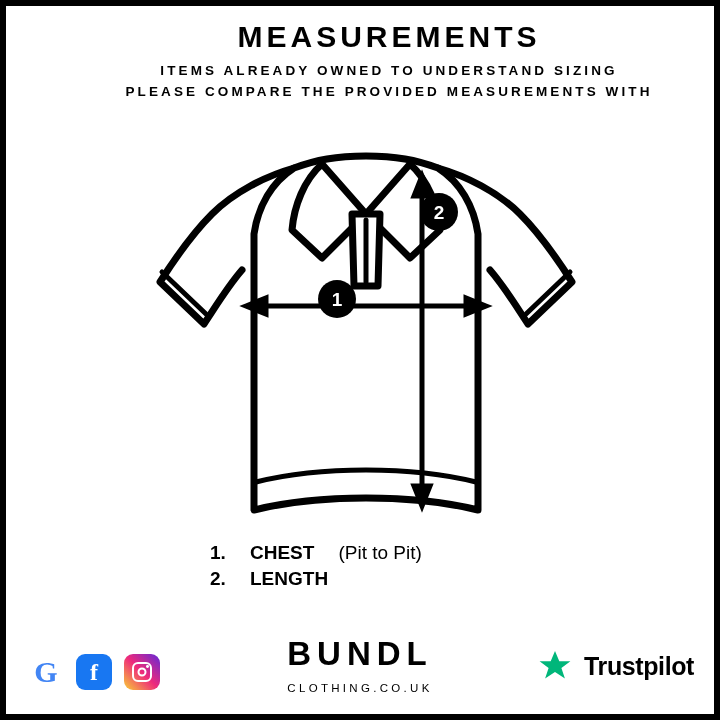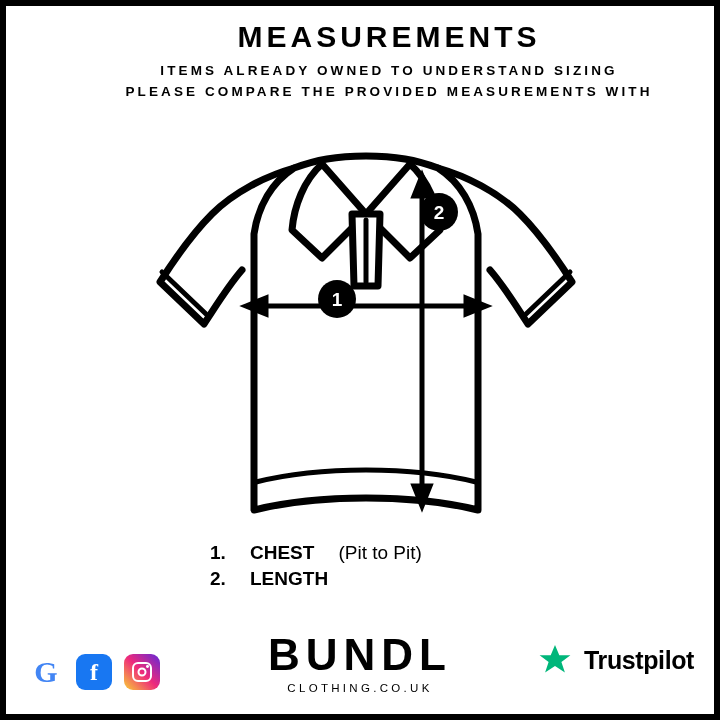--- a/index.html
+++ b/index.html
@@ -173,35 +173,35 @@
   }
 
   .brand {
     position: absolute;
     left: 50%;
     transform: translateX(-50%);
     bottom: 2px;
     text-align: center;
   }
   .brand-name {
-    font-size: 44px;
+    font-size: 33px;
     font-weight: bold;
     letter-spacing: 6px;
     line-height: 1;
   }
   .brand-domain {
     font-size: 11.5px;
     letter-spacing: 3.3px;
-    margin-top: 5px;
+    margin-top: 12px;
   }
 
   .trustpilot {
     position: absolute;
     right: 20px;
-    bottom: 19px;
+    bottom: 13px;
     display: flex;
     align-items: center;
     gap: 12px;
   }
   .tp-text {
     font-size: 25px;
     font-weight: bold;
     letter-spacing: -0.4px;
   }
 </style>

